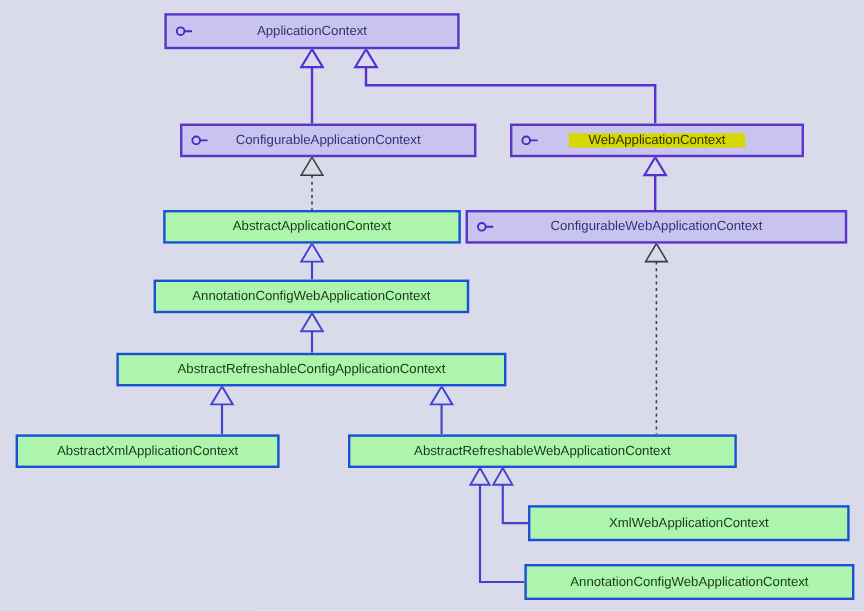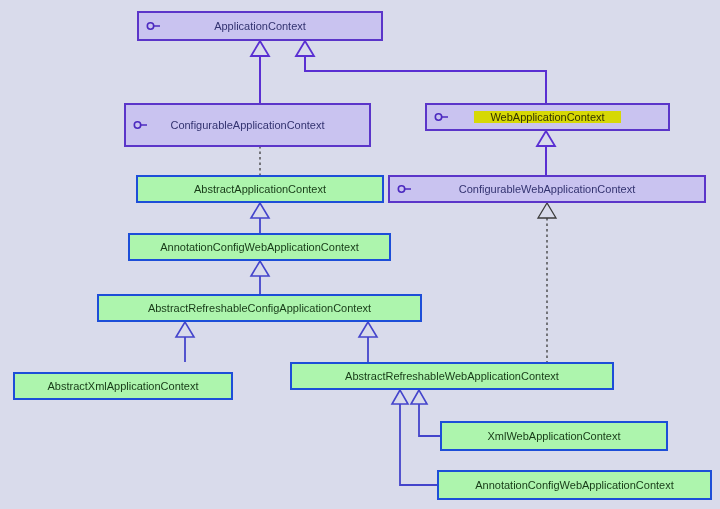--- a/index.html
+++ b/index.html
@@ -121,21 +121,21 @@
   <div class="node iface" style="left:137px;top:11px;width:246px;height:30px">
     <span class="lollipop">
       <svg width="15" height="9">
           <circle cx="4.5" cy="4.5" r="3.2" fill="none" stroke="#4c2ac0" stroke-width="1.6"></circle>
           <line x1="7.7" y1="4.5" x2="14" y2="4.5" stroke="#4c2ac0" stroke-width="1.6"></line>
         </svg>
     </span>
     <span>ApplicationContext</span>
   </div>
 
-  <div class="node iface" style="left:124px;top:103px;width:247px;height:44px">
+  <div class="node iface" style="left:150px;top:103px;width:247px;height:28px">
     <span class="lollipop">
       <svg width="15" height="9">
           <circle cx="4.5" cy="4.5" r="3.2" fill="none" stroke="#4c2ac0" stroke-width="1.6"></circle>
           <line x1="7.7" y1="4.5" x2="14" y2="4.5" stroke="#4c2ac0" stroke-width="1.6"></line>
         </svg>
     </span>
     <span>ConfigurableApplicationContext</span>
   </div>
 
   <div class="node iface" style="left:425px;top:103px;width:245px;height:28px">
@@ -163,29 +163,29 @@
   </div>
 
   <div class="node cls" style="left:128px;top:233px;width:263px;height:28px">
     <span>AnnotationConfigWebApplicationContext</span>
   </div>
 
   <div class="node cls" style="left:97px;top:294px;width:325px;height:28px">
     <span>AbstractRefreshableConfigApplicationContext</span>
   </div>
 
-  <div class="node cls" style="left:13px;top:372px;width:220px;height:28px">
+  <div class="node cls" style="left:13px;top:362px;width:220px;height:28px">
     <span>AbstractXmlApplicationContext</span>
   </div>
 
   <div class="node cls" style="left:290px;top:362px;width:324px;height:28px">
     <span>AbstractRefreshableWebApplicationContext</span>
   </div>
 
-  <div class="node cls" style="left:440px;top:421px;width:228px;height:30px">
+  <div class="node cls" style="left:440px;top:421px;width:268px;height:30px">
     <span>XmlWebApplicationContext</span>
   </div>
 
   <div class="node cls" style="left:437px;top:470px;width:275px;height:30px">
     <span>AnnotationConfigWebApplicationContext</span>
   </div>
 
 </div>
 
 </body></html>

